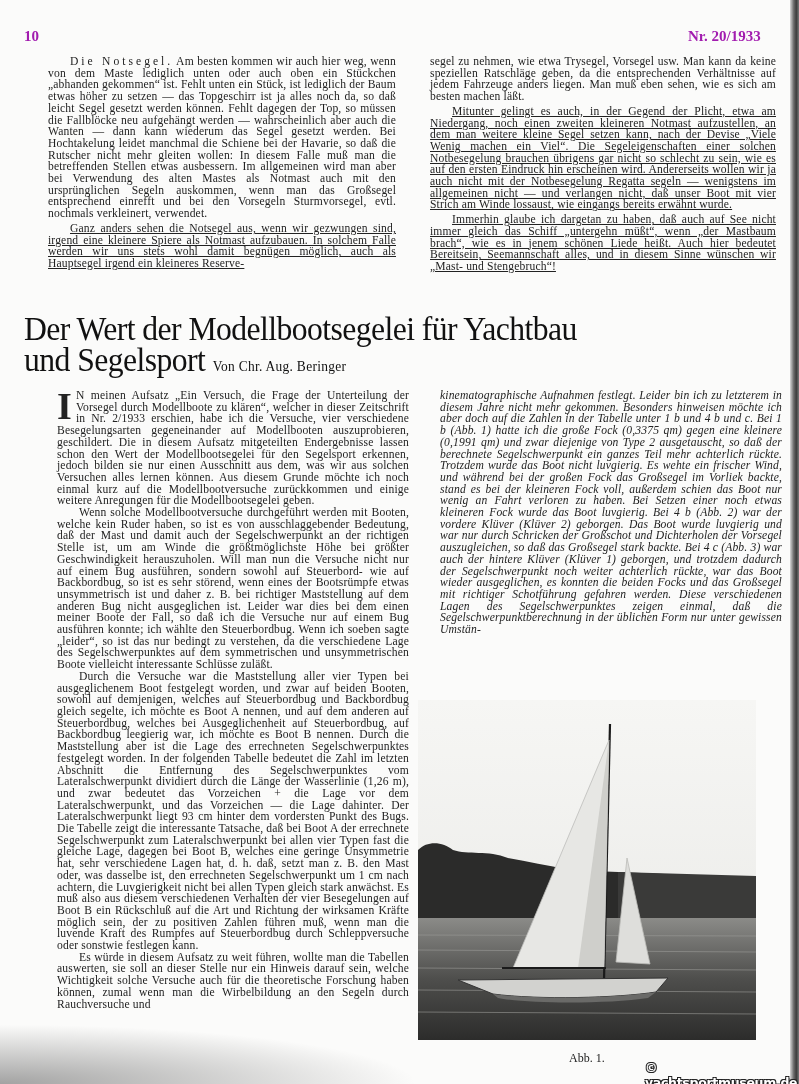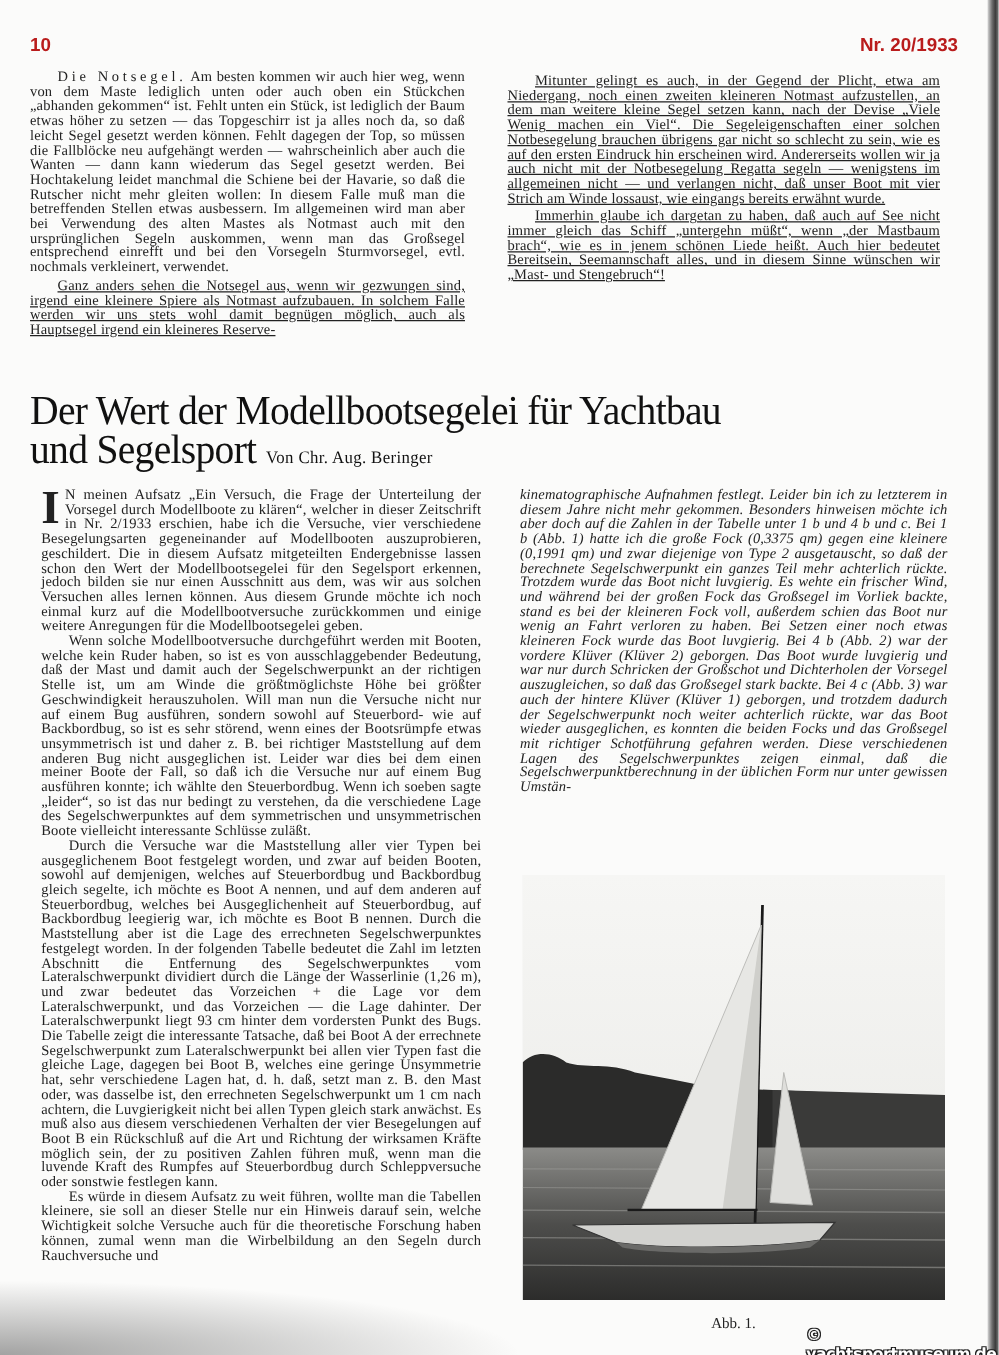--- a/index.html
+++ b/index.html
@@ -12,27 +12,27 @@
   .page-edge {
     position: absolute; top: 0; right: 0; width: 9px; height: 1084px;
     background: linear-gradient(to right, #d8d8d8, #6e6e6e 40%, #3c3c3c 70%, #7a7a7a);
   }
   .bottom-shadow {
     position: absolute; left: 0; bottom: 0; width: 420px; height: 60px;
     background: radial-gradient(ellipse at 0% 100%, rgba(90,90,90,0.55), rgba(120,120,120,0) 70%);
     pointer-events: none;
   }
   .header-num {
-    position: absolute; top: 28px; font-family: Liberation Sans, sans-serif;
-    font-weight: bold; font-size: 15px; color: #b91c1c;
+    position: absolute; top: 28px; font-family: Liberation Serif, serif;
+    font-weight: bold; font-size: 15px; color: #a21caf;
   }
   .col {
     position: absolute; font-family: "Liberation Serif", serif;
     font-size: 11.6px; line-height: 11.7px; text-align: justify;
-    letter-spacing: 0.15px; color: #222;
+    letter-spacing: 0.15px; color: #222; margin-left: 24px;
   }
   .col p { margin: 0; text-indent: 22px; }
   .col p.spaced { margin-top: 3px; text-decoration: underline; }
   .sp { letter-spacing: 3px; }
   .title {
     position: absolute; left: 24px; top: 314px; width: 760px;
     font-family: "Liberation Serif", serif; color: #111;
     font-size: 33px; line-height: 31px; letter-spacing: -0.6px;
     transform: scaleX(0.96); transform-origin: left top;
   }
@@ -65,34 +65,35 @@
 
 <div class="header-num" style="left:24px;">10</div>
 <div class="header-num" style="left:688px;">Nr. 20/1933</div>
 
 <div class="col" style="left:24px; top:56px; width:348px;">
   <p><span class="sp">Die Notsegel.</span><span> Am besten kommen wir auch hier weg, wenn von dem Maste lediglich unten oder auch oben ein Stückchen „abhanden gekommen“ ist. Fehlt unten ein Stück, ist lediglich der Baum etwas höher zu setzen — das Topgeschirr ist ja alles noch da, so daß leicht Segel gesetzt werden können. Fehlt dagegen der Top, so müssen die Fallblöcke neu aufgehängt werden — wahrscheinlich aber auch die Wanten — dann kann wiederum das Segel gesetzt werden. Bei Hochtakelung leidet manchmal die Schiene bei der Havarie, so daß die Rutscher nicht mehr gleiten wollen: In diesem Falle muß man die betreffenden Stellen etwas ausbessern. Im allgemeinen wird man aber bei Verwendung des alten Mastes als Notmast auch mit den ursprünglichen Segeln auskommen, wenn man das Großsegel entsprechend einrefft und bei den Vorsegeln Sturmvorsegel, evtl. nochmals verkleinert, verwendet.</span></p>
   <p class="spaced">Ganz anders sehen die Notsegel aus, wenn wir gezwungen sind, irgend eine kleinere Spiere als Notmast aufzubauen. In solchem Falle werden wir uns stets wohl damit begnügen möglich, auch als Hauptsegel irgend ein kleineres Reserve-</p>
 </div>
 
 <div class="col" style="left:406px; top:56px; width:346px;">
+  <p style="text-indent:0">segel zu nehmen, wie etwa Trysegel, Vorsegel usw. Man kann da keine speziellen Ratschläge geben, da die entsprechenden Verhältnisse auf jedem Fahrzeuge anders liegen. Man muß eben sehen, wie es sich am besten machen läßt.</p>
   <p class="spaced">Mitunter gelingt es auch, in der Gegend der Plicht, etwa am Niedergang, noch einen zweiten kleineren Notmast aufzustellen, an dem man weitere kleine Segel setzen kann, nach der Devise „Viele Wenig machen ein Viel“. Die Segeleigenschaften einer solchen Notbesegelung brauchen übrigens gar nicht so schlecht zu sein, wie es auf den ersten Eindruck hin erscheinen wird. Andererseits wollen wir ja auch nicht mit der Notbesegelung Regatta segeln — wenigstens im allgemeinen nicht — und verlangen nicht, daß unser Boot mit vier Strich am Winde lossaust, wie eingangs bereits erwähnt wurde.</p>
   <p class="spaced">Immerhin glaube ich dargetan zu haben, daß auch auf See nicht immer gleich das Schiff „untergehn müßt“, wenn „der Mastbaum brach“, wie es in jenem schönen Liede heißt. Auch hier bedeutet Bereitsein, Seemannschaft alles, und in diesem Sinne wünschen wir „Mast- und Stengebruch“!</p>
 </div>
 
 <div class="title">
   <div>Der Wert der Modellbootsegelei für Yachtbau</div>
   <div><span>und Segelsport</span><span class="byline">Von Chr. Aug. Beringer</span></div>
 </div>
 
 <div class="col" style="left:33px; top:390px; width:352px;">
   <p class="first"><span class="dropcap">I</span><span>N meinen Aufsatz „Ein Versuch, die Frage der Unterteilung der Vorsegel durch Modellboote zu klären“, welcher in dieser Zeitschrift in Nr. 2/1933 erschien, habe ich die Versuche, vier verschiedene Besegelungsarten gegeneinander auf Modellbooten auszuprobieren, geschildert. Die in diesem Aufsatz mitgeteilten Endergebnisse lassen schon den Wert der Modellbootsegelei für den Segelsport erkennen, jedoch bilden sie nur einen Ausschnitt aus dem, was wir aus solchen Versuchen alles lernen können. Aus diesem Grunde möchte ich noch einmal kurz auf die Modellbootversuche zurückkommen und einige weitere Anregungen für die Modellbootsegelei geben.</span></p>
   <p>Wenn solche Modellbootversuche durchgeführt werden mit Booten, welche kein Ruder haben, so ist es von ausschlaggebender Bedeutung, daß der Mast und damit auch der Segelschwerpunkt an der richtigen Stelle ist, um am Winde die größtmöglichste Höhe bei größter Geschwindigkeit herauszuholen. Will man nun die Versuche nicht nur auf einem Bug ausführen, sondern sowohl auf Steuerbord- wie auf Backbordbug, so ist es sehr störend, wenn eines der Bootsrümpfe etwas unsymmetrisch ist und daher z. B. bei richtiger Maststellung auf dem anderen Bug nicht ausgeglichen ist. Leider war dies bei dem einen meiner Boote der Fall, so daß ich die Versuche nur auf einem Bug ausführen konnte; ich wählte den Steuerbordbug. Wenn ich soeben sagte „leider“, so ist das nur bedingt zu verstehen, da die verschiedene Lage des Segelschwerpunktes auf dem symmetrischen und unsymmetrischen Boote vielleicht interessante Schlüsse zuläßt.</p>
   <p>Durch die Versuche war die Maststellung aller vier Typen bei ausgeglichenem Boot festgelegt worden, und zwar auf beiden Booten, sowohl auf demjenigen, welches auf Steuerbordbug und Backbordbug gleich segelte, ich möchte es Boot A nennen, und auf dem anderen auf Steuerbordbug, welches bei Ausgeglichenheit auf Steuerbordbug, auf Backbordbug leegierig war, ich möchte es Boot B nennen. Durch die Maststellung aber ist die Lage des errechneten Segelschwerpunktes festgelegt worden. In der folgenden Tabelle bedeutet die Zahl im letzten Abschnitt die Entfernung des Segelschwerpunktes vom Lateralschwerpunkt dividiert durch die Länge der Wasserlinie (1,26 m), und zwar bedeutet das Vorzeichen + die Lage vor dem Lateralschwerpunkt, und das Vorzeichen — die Lage dahinter. Der Lateralschwerpunkt liegt 93 cm hinter dem vordersten Punkt des Bugs. Die Tabelle zeigt die interessante Tatsache, daß bei Boot A der errechnete Segelschwerpunkt zum Lateralschwerpunkt bei allen vier Typen fast die gleiche Lage, dagegen bei Boot B, welches eine geringe Unsymmetrie hat, sehr verschiedene Lagen hat, d. h. daß, setzt man z. B. den Mast oder, was dasselbe ist, den errechneten Segelschwerpunkt um 1 cm nach achtern, die Luvgierigkeit nicht bei allen Typen gleich stark anwächst. Es muß also aus diesem verschiedenen Verhalten der vier Besegelungen auf Boot B ein Rückschluß auf die Art und Richtung der wirksamen Kräfte möglich sein, der zu positiven Zahlen führen muß, wenn man die luvende Kraft des Rumpfes auf Steuerbordbug durch Schleppversuche oder sonstwie festlegen kann.</p>
-  <p>Es würde in diesem Aufsatz zu weit führen, wollte man die Tabellen kleinere, sie soll an dieser Stelle nur ein Hinweis darauf sein, welche Wichtigkeit solche Versuche auch für die theoretische Forschung haben können, zumal wenn man die Wirbelbildung an den Segeln durch Rauchversuche und</p>
+  <p>Es würde in diesem Aufsatz zu weit führen, wollte man die Tabellen auswerten, sie soll an dieser Stelle nur ein Hinweis darauf sein, welche Wichtigkeit solche Versuche auch für die theoretische Forschung haben können, zumal wenn man die Wirbelbildung an den Segeln durch Rauchversuche und</p>
 </div>
 
 <div class="col" style="left:416px; top:390px; width:342px;font-style:italic;">
   <p style="text-indent:0">kinematographische Aufnahmen festlegt. Leider bin ich zu letzterem in diesem Jahre nicht mehr gekommen. Besonders hinweisen möchte ich aber doch auf die Zahlen in der Tabelle unter 1 b und 4 b und c. Bei 1 b (Abb. 1) hatte ich die große Fock (0,3375 qm) gegen eine kleinere (0,1991 qm) und zwar diejenige von Type 2 ausgetauscht, so daß der berechnete Segelschwerpunkt ein ganzes Teil mehr achterlich rückte. Trotzdem wurde das Boot nicht luvgierig. Es wehte ein frischer Wind, und während bei der großen Fock das Großsegel im Vorliek backte, stand es bei der kleineren Fock voll, außerdem schien das Boot nur wenig an Fahrt verloren zu haben. Bei Setzen einer noch etwas kleineren Fock wurde das Boot luvgierig. Bei 4 b (Abb. 2) war der vordere Klüver (Klüver 2) geborgen. Das Boot wurde luvgierig und war nur durch Schricken der Großschot und Dichterholen der Vorsegel auszugleichen, so daß das Großsegel stark backte. Bei 4 c (Abb. 3) war auch der hintere Klüver (Klüver 1) geborgen, und trotzdem dadurch der Segelschwerpunkt noch weiter achterlich rückte, war das Boot wieder ausgeglichen, es konnten die beiden Focks und das Großsegel mit richtiger Schotführung gefahren werden. Diese verschiedenen Lagen des Segelschwerpunktes zeigen einmal, daß die Segelschwerpunktberechnung in der üblichen Form nur unter gewissen Umstän-</p>
 </div>
 
 <div class="photo">
   <svg width="338" height="340" viewBox="0 0 338 340">
     <defs>
       <linearGradient id="sky" x1="0" y1="0" x2="0" y2="1">

